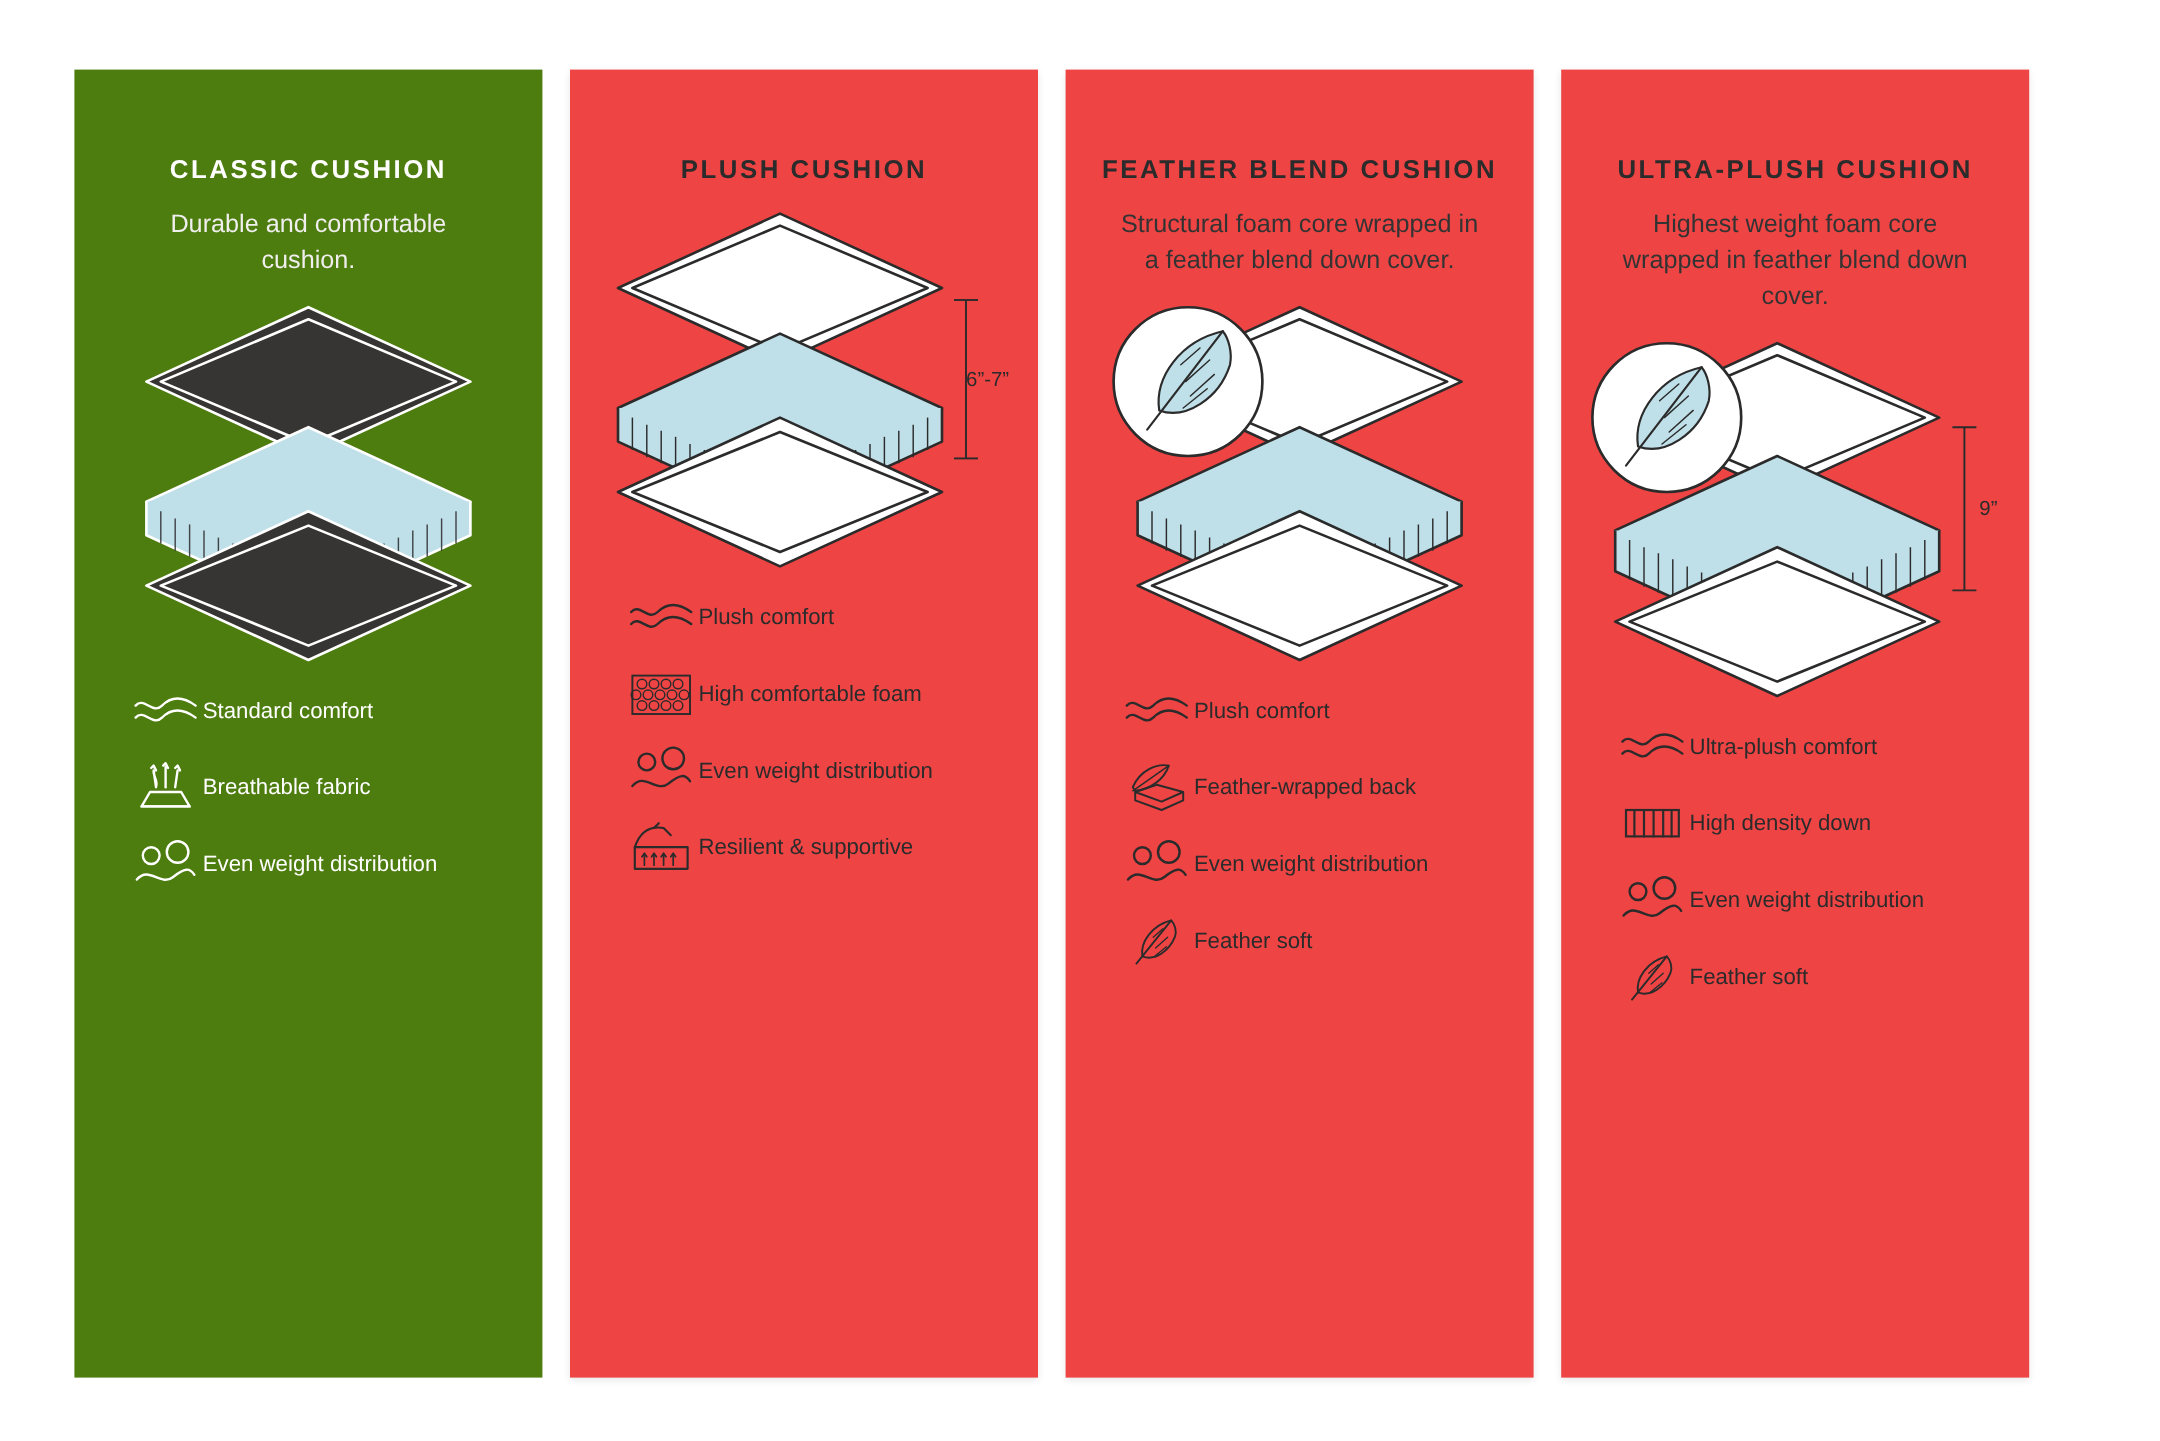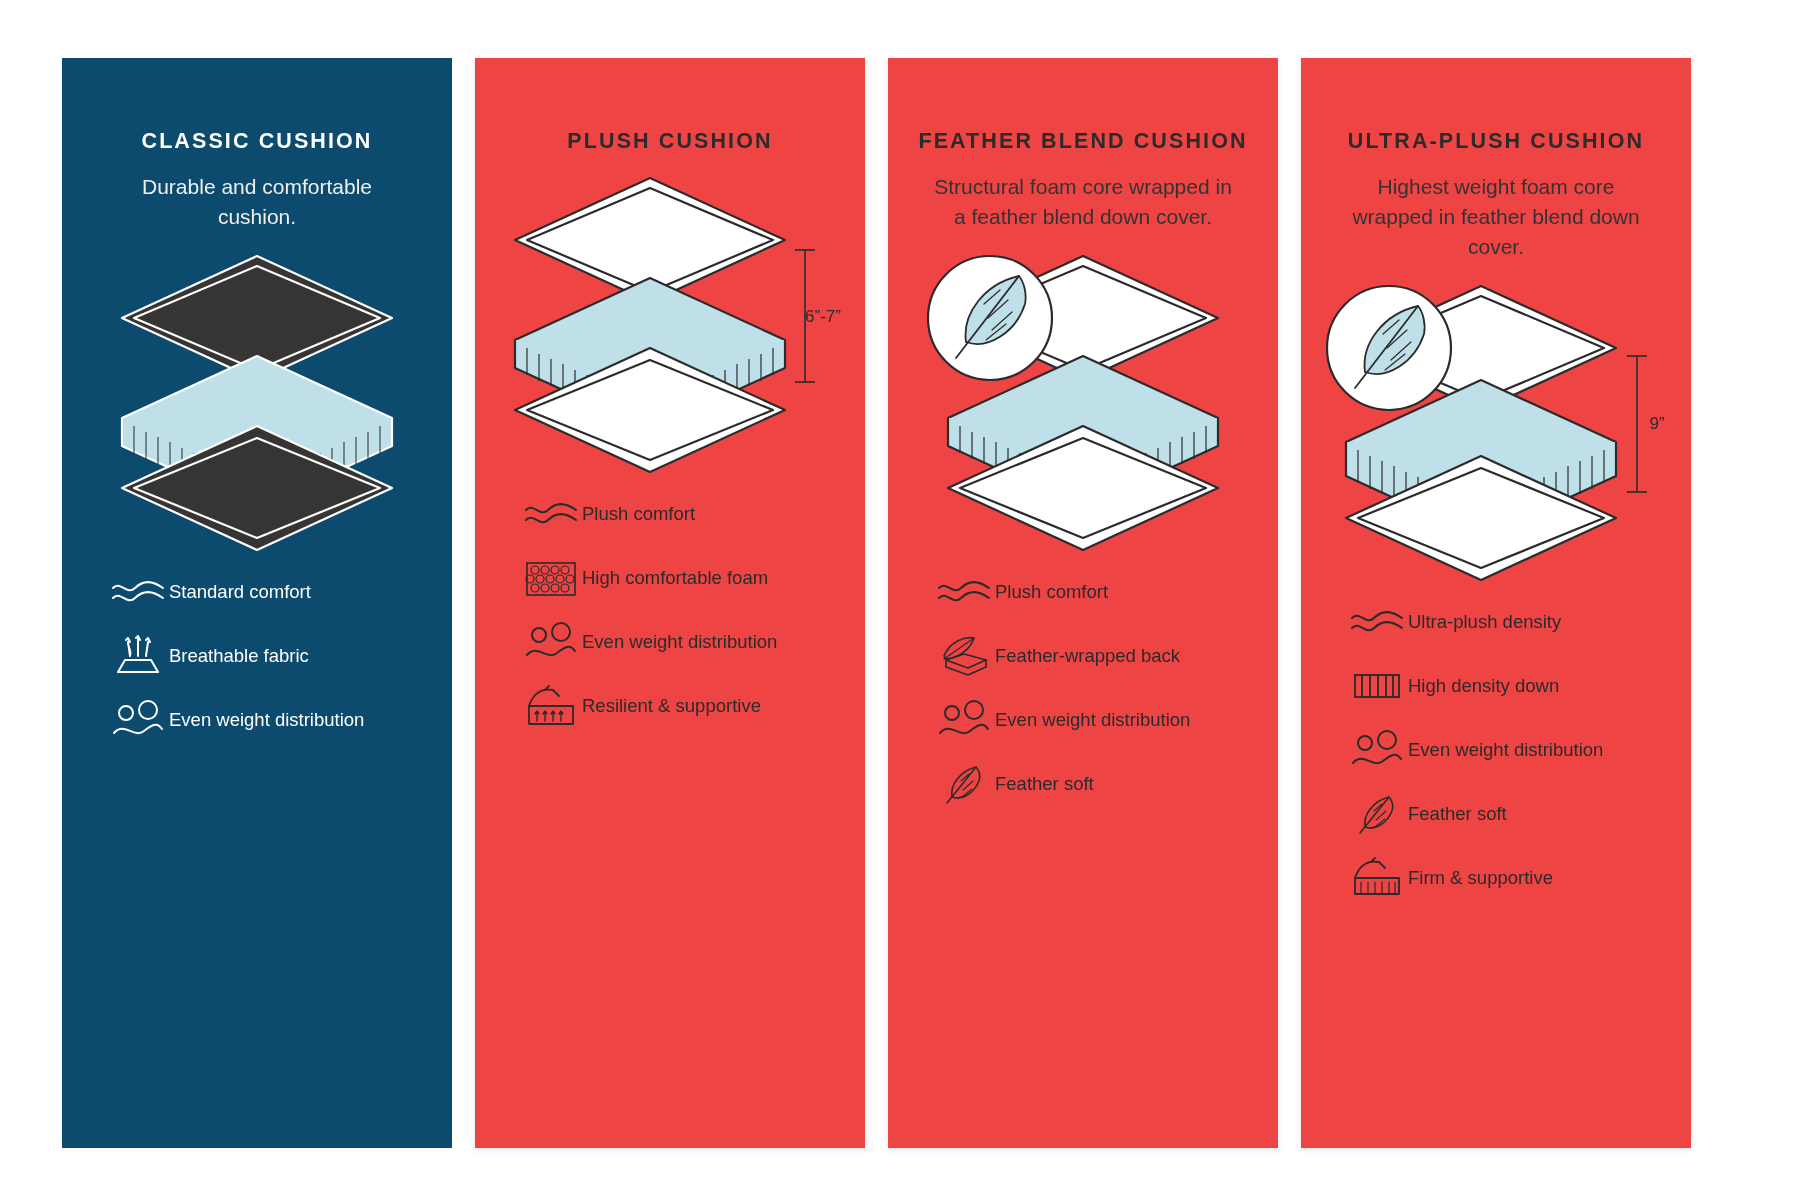--- a/index.html
+++ b/index.html
@@ -34,21 +34,21 @@
     box-sizing: border-box;
     position: relative;
     background: #ef4444;
     box-shadow: 0 2px 6px rgba(0,0,0,0.10);
     display: flex;
     flex-direction: column;
     align-items: center;
     padding-top: 70px;
   }
   .card.dark {
-    background: #0c4a6e;
+    background: #4d7c0f;
     box-shadow: none;
   }
   .card-title {
     font-size: 21.5px;
     font-weight: bold;
     letter-spacing: 2.1px;
     color: #2b2b2b;
     text-align: center;
     line-height: 1.22;
     text-transform: uppercase;
@@ -486,21 +486,21 @@
       </div>
 
       <div class="features">
         <div class="feature">
           <span class="ficon">
             <svg width="56" height="30" viewBox="0 0 56 30" fill="none" stroke="#2b2b2b" stroke-width="2" stroke-linecap="round">
               <path d="M3 11 C 10 3, 17 19, 25 11 S 42 3, 53 11"></path>
               <path d="M3 21 C 10 13, 17 29, 25 21 S 42 13, 53 21"></path>
             </svg>
           </span>
-          <span class="flabel">Ultra-plush density</span>
+          <span class="flabel">Ultra-plush comfort</span>
         </div>
         <div class="feature">
           <span class="ficon">
             <svg width="56" height="38" viewBox="0 0 56 38" fill="none" stroke="#2b2b2b" stroke-width="1.8" stroke-linecap="round">
               <rect x="6" y="8" width="44" height="22"></rect>
               <path d="M13 8 L13 30"></path>
               <path d="M21 8 L21 30"></path>
               <path d="M29 8 L29 30"></path>
               <path d="M37 8 L37 30"></path>
               <path d="M44 8 L44 30"></path>
@@ -525,35 +525,17 @@
               <path d="M40 6 L 11 42"></path>
               <g stroke-width="1.1">
                 <path d="M33 13 L 25 20"></path>
                 <path d="M37 20 L 27 29"></path>
                 <path d="M36 28 L 26 36"></path>
               </g>
             </svg>
           </span>
           <span class="flabel">Feather soft</span>
         </div>
-        <div class="feature">
-          <span class="ficon">
-            <svg width="56" height="44" viewBox="0 0 56 44" fill="none" stroke="#2b2b2b" stroke-width="1.8" stroke-linecap="round" stroke-linejoin="round">
-              <rect x="6" y="22" width="44" height="16"></rect>
-              <path d="M6 22 C 10 10, 18 4, 30 6 L 36 12"></path>
-              <path d="M22 6 L 26 2"></path>
-              <g stroke-width="1.2">
-                <path d="M12 38 L12 26"></path>
-                <path d="M19 38 L19 26"></path>
-                <path d="M26 38 L26 26"></path>
-                <path d="M33 38 L33 26"></path>
-                <path d="M40 38 L40 26"></path>
-                <path d="M46 38 L46 26"></path>
-              </g>
-            </svg>
-          </span>
-          <span class="flabel">Firm &amp; supportive</span>
-        </div>
       </div>
     </div>
 
   </div>
 </div>
 
 </body></html>

